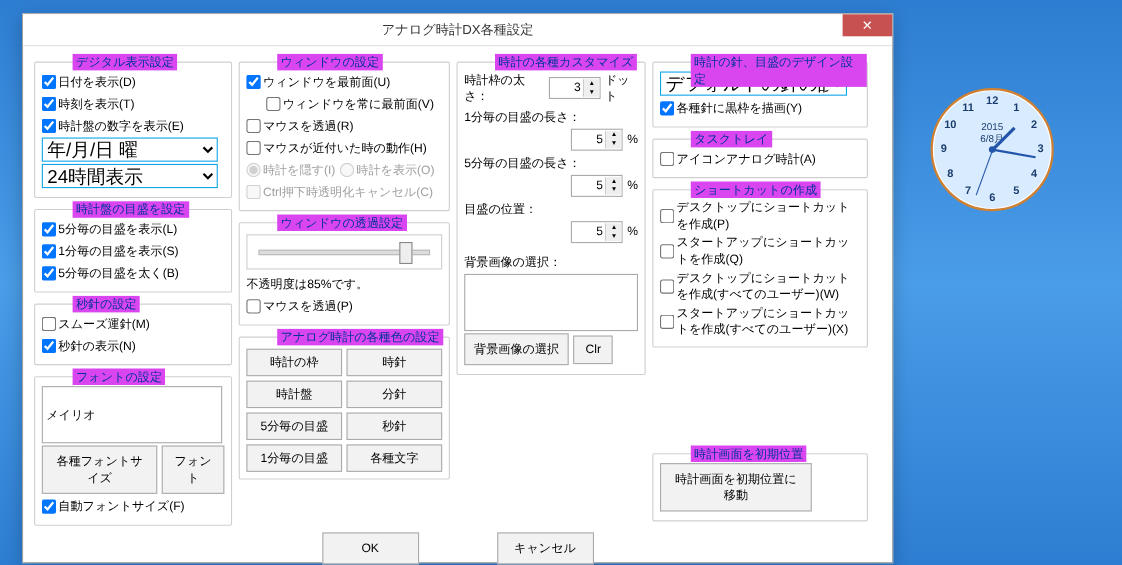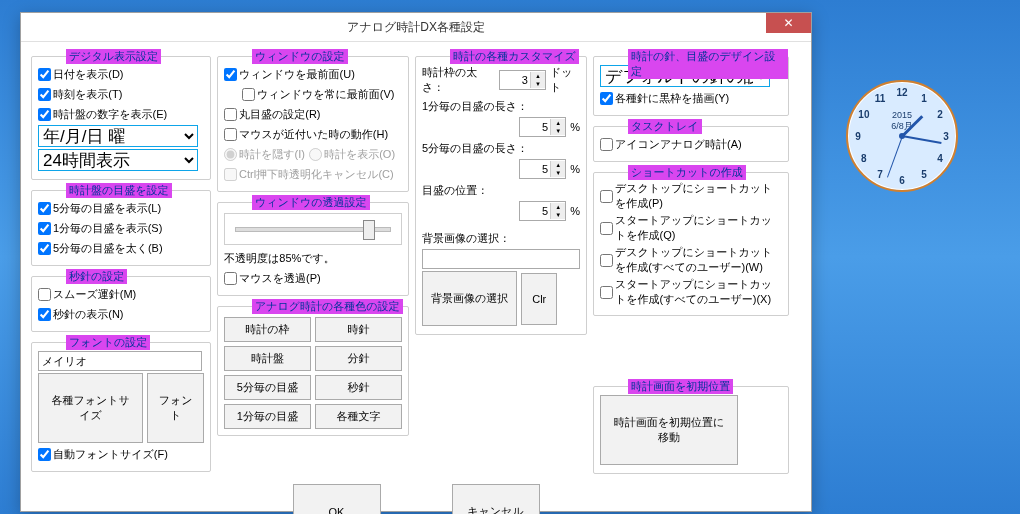--- a/index.html
+++ b/index.html
@@ -108,28 +108,28 @@
     border: 1px solid #0ea5e9;
     background: #fff;
   }
   select:disabled { color: #999; }
   .disabled { color: #a0a0a0; }
   input[type=text].field {
     border: 1px solid #aaa;
     height: 18px;
     font-family: inherit;
     font-size: 11px;
-    padding: 0 3px;
+    padding: 16px 3px;
   }
   .btn {
     font-family: inherit;
     font-size: 11px;
     border: 1px solid #aaa;
     background: #f2f2f2;
-    padding: 19px 8px;
+    padding: 6px 8px;
     min-height: 24px;
     cursor: pointer;
   }
   .spinner {
     display: inline-flex;
     align-items: center;
     border: 1px solid #aaa;
     height: 18px;
     background: #fff;
   }
@@ -352,21 +352,21 @@
           </div>
         <div class="row" style="padding-left:18px">
             <label class="chk">
               <input type="checkbox" style="">
               <span>ウィンドウを常に最前面(V)</span>
             </label>
           </div>
         <div class="row">
             <label class="chk">
               <input type="checkbox" style="">
-              <span>丸目盛の設定(R)</span>
+              <span>マウスを透過(R)</span>
             </label>
           </div>
         <div class="row">
             <label class="chk">
               <input type="checkbox" style="">
               <span>マウスが近付いた時の動作(H)</span>
             </label>
           </div>
         <div class="row disabled">
           <label class="chk">

